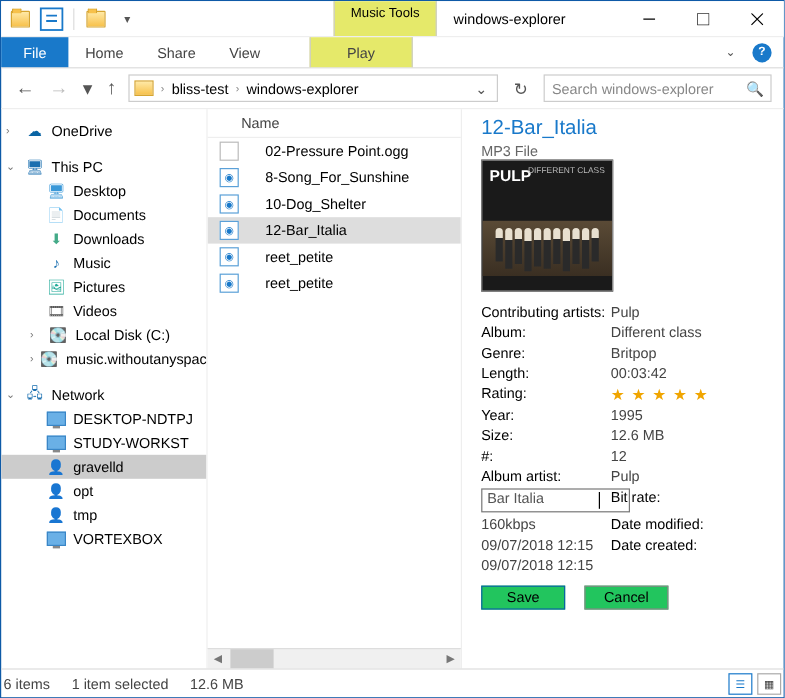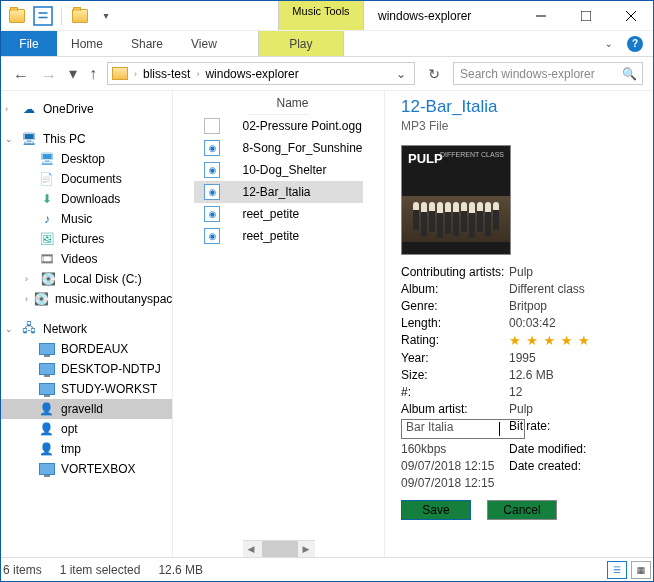--- a/index.html
+++ b/index.html
@@ -47,49 +47,49 @@
 .nav-item .exp { width:10px; color:#777; font-size:9px; margin-left:-14px; margin-right:0;}
 .nav .spacer{ height:10px;}
 .ico { width:16px; height:16px; display:inline-flex; align-items:center; justify-content:center; font-size:12px;}
 .ico-onedrive{ color:#0a64a4;} .ico-pc{color:#1a6fb0;} .ico-desktop{color:#3a98d8;}
 .ico-doc{color:#4a8;} .ico-down{color:#4a8;} .ico-music{color:#1a6fb0;} .ico-pic{color:#2a9;}
 .ico-vid{color:#555;} .ico-disk{color:#777;} .ico-net{color:#1a6fb0;}
 .ico-mon{ width:16px; height:12px; border:1px solid #3a86c6; background:#6ab0e6; position:relative;}
 .ico-mon::after{content:"";position:absolute;bottom:-3px;left:4px;width:6px;height:2px;background:#888;}
 .ico-peep{ color:#d6a531;}
 
-.list { width:212px; display:flex; flex-direction:column; border-right:1px solid #eee;align-items:center;}
+.list { width:212px; display:flex; flex-direction:column; border-right:1px solid #eee;}
 .list-head { height:24px; border-bottom:1px solid #eee; display:flex; align-items:center; padding-left:28px; color:#444;}
 .list-body { flex:1; overflow:hidden;}
 .file-row { height:22px; display:flex; align-items:center; gap:22px; padding-left:10px;}
 .file-row.sel { background:#ddd;}
 .fico { width:16px; height:16px; border:1px solid #bbb; background:#fff; display:flex; align-items:center; justify-content:center;}
 .fico.audio{ border-color:#5aa0d8; color:#1979ca; font-size:9px;}
 .list-scroll { height:17px; border-top:1px solid #ddd; background:#f0f0f0; display:flex;}
 .list-scroll .thumb{ width:36px; background:#ccc; margin-left:2px;}
 .list-scroll .ar{ width:17px; text-align:center; color:#777; font-size:9px; line-height:17px;}
 .list-scroll .sp{flex:1;}
 
 .details { flex:1; padding:6px 12px 6px 16px; overflow:hidden; display:flex; flex-direction:column;}
 .d-title { color:#1979ca; font-size:17px; margin-bottom:2px;}
-.d-sub { color:#666; margin-bottom:12px;}
+.d-sub { color:#666; margin-bottom:0;}
 .art { width:110px; height:110px; border:1px solid #888; background:#1a1a1a; position:relative; margin-bottom:10px; overflow:hidden;}
 .art .top{ position:absolute; top:5px; left:6px; color:#fff; font-size:13px; font-weight:bold; letter-spacing:0;}
 .art .top2{ position:absolute; top:5px; right:6px; color:#bbb; font-size:7px; line-height:8px; text-align:left;}
 .art .band{ position:absolute; bottom:12px; left:0; right:0; height:46px; background:linear-gradient(#5a4a36,#3a2f22);}
 .art .people{ position:absolute; bottom:16px; left:6px; right:6px; height:36px; display:flex; justify-content:center; gap:2px;}
 .art .p{ width:6px; background:linear-gradient(#e8e0d0 30%,#2a2a2a 30%); border-radius:3px 3px 0 0;}
 .meta { display:grid; grid-template-columns:108px 1fr; row-gap:3px; color:#555;}
 .meta .lbl{ color:#000000;}
 .meta .val{ color:#444;}
 .stars { color:#f0a500; letter-spacing:1px; font-size:13px;}
 .title-edit { border:1px solid #777; height:20px; padding:0 4px; width:124px; font-size:12px; position:relative;}
 .cursor { position:absolute; right:24px; top:2px; width:1px; height:14px; background:#000;}
 .btns { margin-top:10px; display:flex; gap:16px;}
-.dbtn { width:70px; height:20px; background:#15803d; border:1px solid #888; text-align:center; line-height:18px;}
+.dbtn { width:70px; height:20px; background:#22c55e; border:1px solid #888; text-align:center; line-height:18px;}
 .dbtn.save{ border:1px solid #0a64a4;}
 
 .status { height:24px; border-top:1px solid #ddd; display:flex; align-items:center; padding:0 2px; gap:18px; color:#444;}
 .status .r{ margin-left:auto; display:flex; gap:4px;}
 .view-btn{ width:20px; height:18px; border:1px solid #aaa; display:flex; align-items:center; justify-content:center; font-size:9px;}
 .view-btn.act{ border-color:#1979ca; color:#1979ca;}
 </style>
 </head>
 <body>
 
@@ -213,24 +213,20 @@
       <div class="nav-item l2">
           <span class="exp">›</span>
           <span class="ico ico-disk">💽</span>
           <span>music.withoutanyspace</span>
         </div>
       <div class="spacer"></div>
       <div class="nav-item">
           <span class="exp">⌄</span>
           <span class="ico ico-net">🖧</span>
           <span>Network</span>
-        </div>
-      <div class="nav-item l2">
-          <div class="ico-mon"></div>
-          <span>BORDEAUX</span>
         </div>
       <div class="nav-item l2">
           <div class="ico-mon"></div>
           <span>DESKTOP-NDTPJ</span>
         </div>
       <div class="nav-item l2">
           <div class="ico-mon"></div>
           <span>STUDY-WORKST</span>
         </div>
       <div class="nav-item l2 sel">

